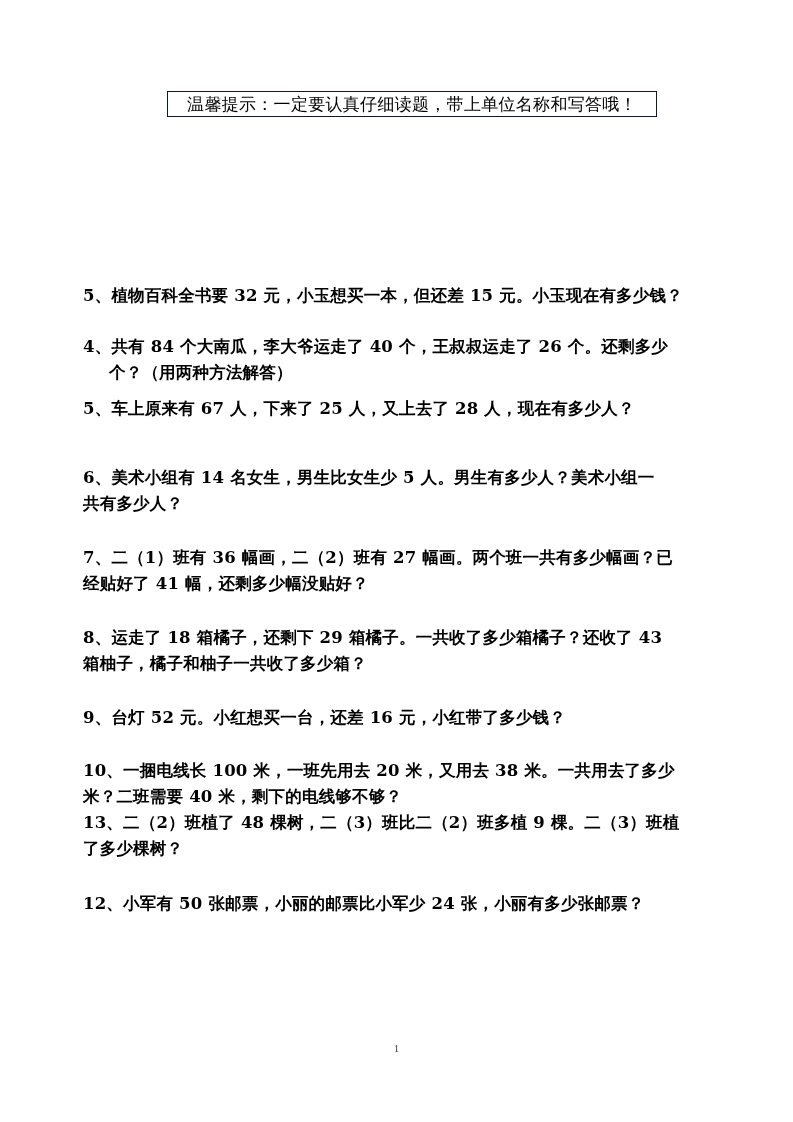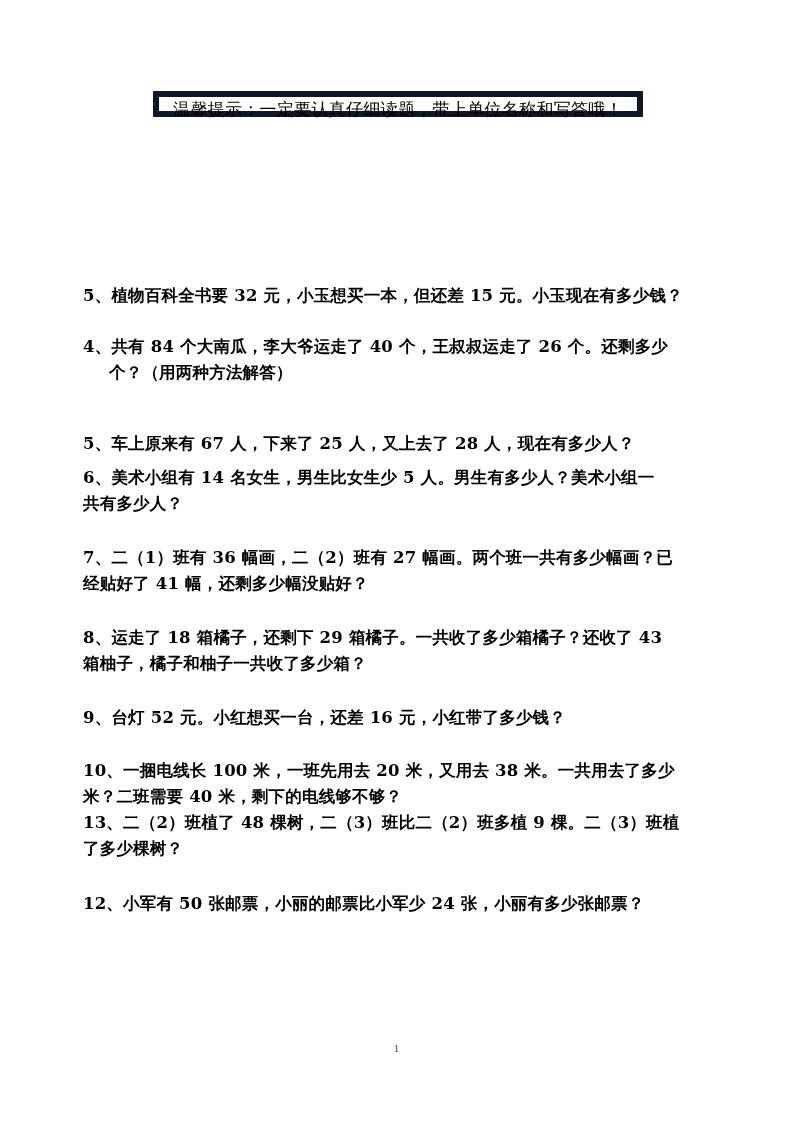--- a/index.html
+++ b/index.html
@@ -15,25 +15,25 @@
       font-family: "DejaVu Serif", "Liberation Serif", serif;
       color: #000;
     }
     .page {
       position: absolute;
       left: 0; top: 0;
       width: 793px; height: 1122px;
     }
     .notice {
       position: absolute;
-      left: 153px;
+      left: 167px;
       top: 91px;
       width: 490px;
       height: 26px;
-      border: 6px solid #0f172a;
+      border: 1px solid #0f172a;
       box-sizing: border-box;
       font-size: 17px;
       line-height: 24px;
       text-align: center;
       font-family: "DejaVu Sans", "Liberation Sans", sans-serif;
       white-space: nowrap;
       letter-spacing: 0.3px;
     }
     .q {
       position: absolute;
@@ -69,21 +69,21 @@
 
   <div class="q" style="top:283px">
     <span class="line">5、植物百科全书要 32 元，小玉想买一本，但还差 15 元。小玉现在有多少钱？</span>
   </div>
 
   <div class="q" style="top:334px">
     <span class="line">4、共有 84 个大南瓜，李大爷运走了 40 个，王叔叔运走了 26 个。还剩多少</span>
     <span class="line indent">个？（用两种方法解答）</span>
   </div>
 
-  <div class="q" style="top:431px">
+  <div class="q" style="top:396px">
     <span class="line">5、车上原来有 67 人，下来了 25 人，又上去了 28 人，现在有多少人？</span>
   </div>
 
   <div class="q" style="top:465px">
     <span class="line">6、美术小组有 14 名女生，男生比女生少 5 人。男生有多少人？美术小组一</span>
     <span class="line">共有多少人？</span>
   </div>
 
   <div class="q" style="top:545px">
     <span class="line">7、二（1）班有 36 幅画，二（2）班有 27 幅画。两个班一共有多少幅画？已</span>

